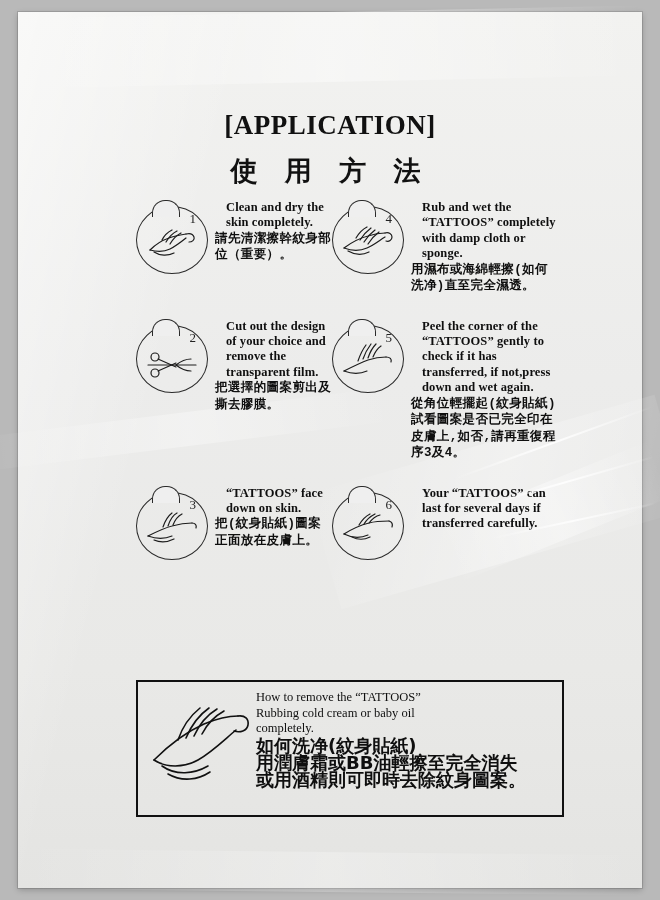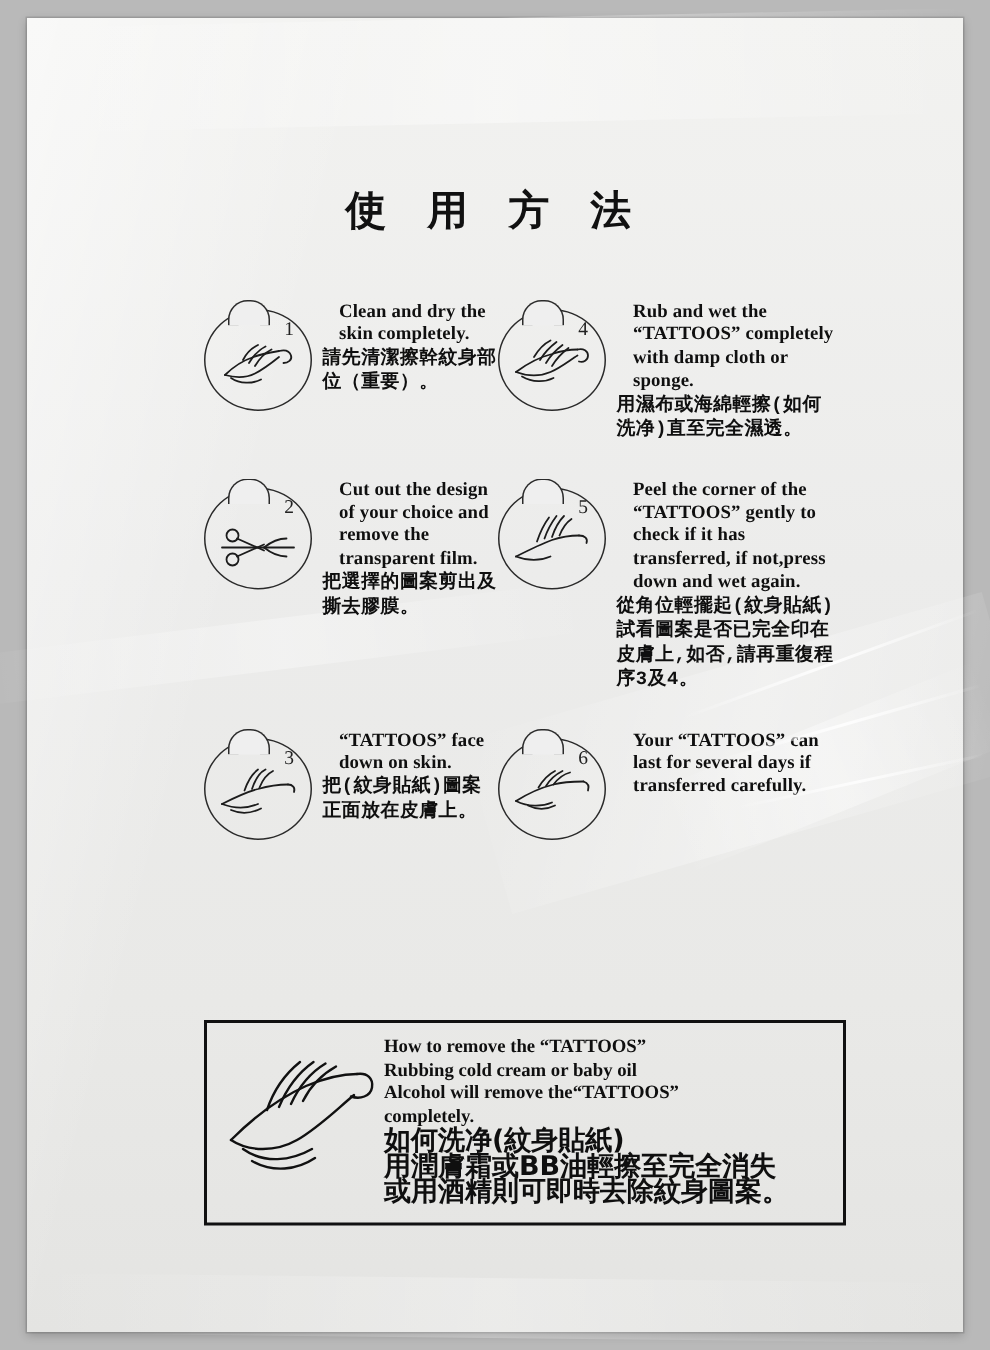--- a/index.html
+++ b/index.html
@@ -160,41 +160,42 @@
     position: relative;
   }
   #footer-text {
     padding-top: 8px;
     font-size: 12.5px;
     line-height: 15.6px;
     color: #0f0f0f;
   }
   #footer-text .en {
     font-family: "Liberation Serif", serif;
-    font-weight: bold;
+    font-weight: normal;
   }
   #footer-text .zh {
     font-family: "DejaVu Sans", sans-serif;
     font-weight: bold;
     font-size: 18px;
     line-height: 17px;
   }
 </style>
 </head>
 <body>
 
 <div id="sheet">
 
   <div class="sheen s1"></div>
   <div class="sheen s2"></div>
   <div class="sheen s3"></div>
   <div class="sheen s4"></div>
   <div class="sheen s5"></div>
 
   <div id="header">
+    <div id="title-en">[APPLICATION]</div>
     <div id="title-zh">使 用 方 法</div>
   </div>
 
   <div id="steps">
 
     <div class="step-row">
       <div class="step left">
         <div class="bubble">
           <div class="circle"></div>
           <div class="tab"></div>
@@ -333,21 +334,20 @@
         <path d="M56 54 C61 43 69 33 79 27"></path>
         <path d="M64 52 C69 42 77 34 86 29"></path>
         <path d="M100 34 C107 33 111 37 110 43 C109 49 102 51 96 49"></path>
         <path d="M24 84 C38 94 56 92 70 84"></path>
         <path d="M30 92 C44 100 60 98 72 90"></path>
       </svg>
     </div>
     <div id="footer-text">
       <div class="en">How to remove the “TATTOOS”</div>
       <div class="en">Rubbing cold cream or baby oil</div>
-      <div class="en">Alcohol will remove the“TATTOOS”</div>
       <div class="en">completely.</div>
       <div class="zh">如何洗净(紋身貼紙)</div>
       <div class="zh">用潤膚霜或BB油輕擦至完全消失</div>
       <div class="zh">或用酒精則可即時去除紋身圖案。</div>
     </div>
   </div>
 
   <div class="crease c1"></div>
   <div class="crease c2"></div>
   <div class="crease c3"></div>

